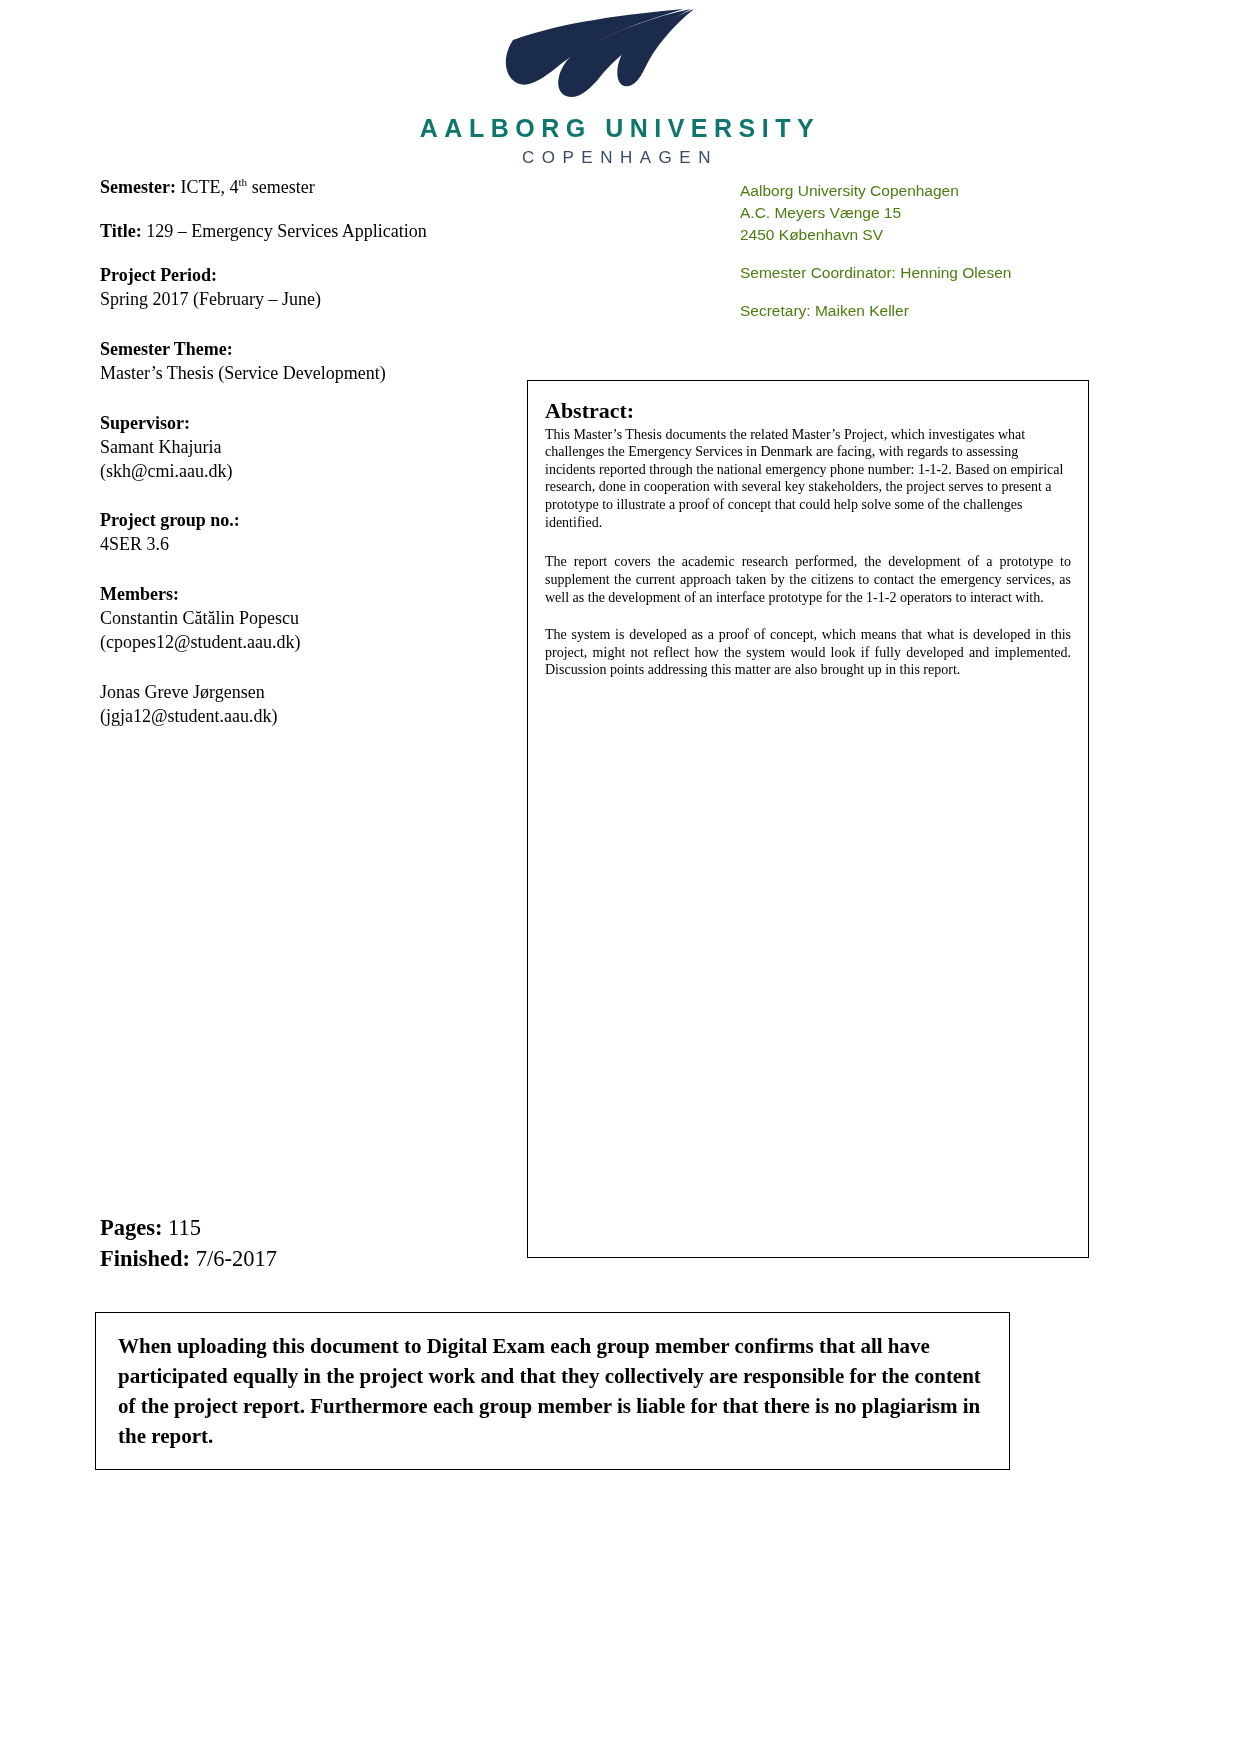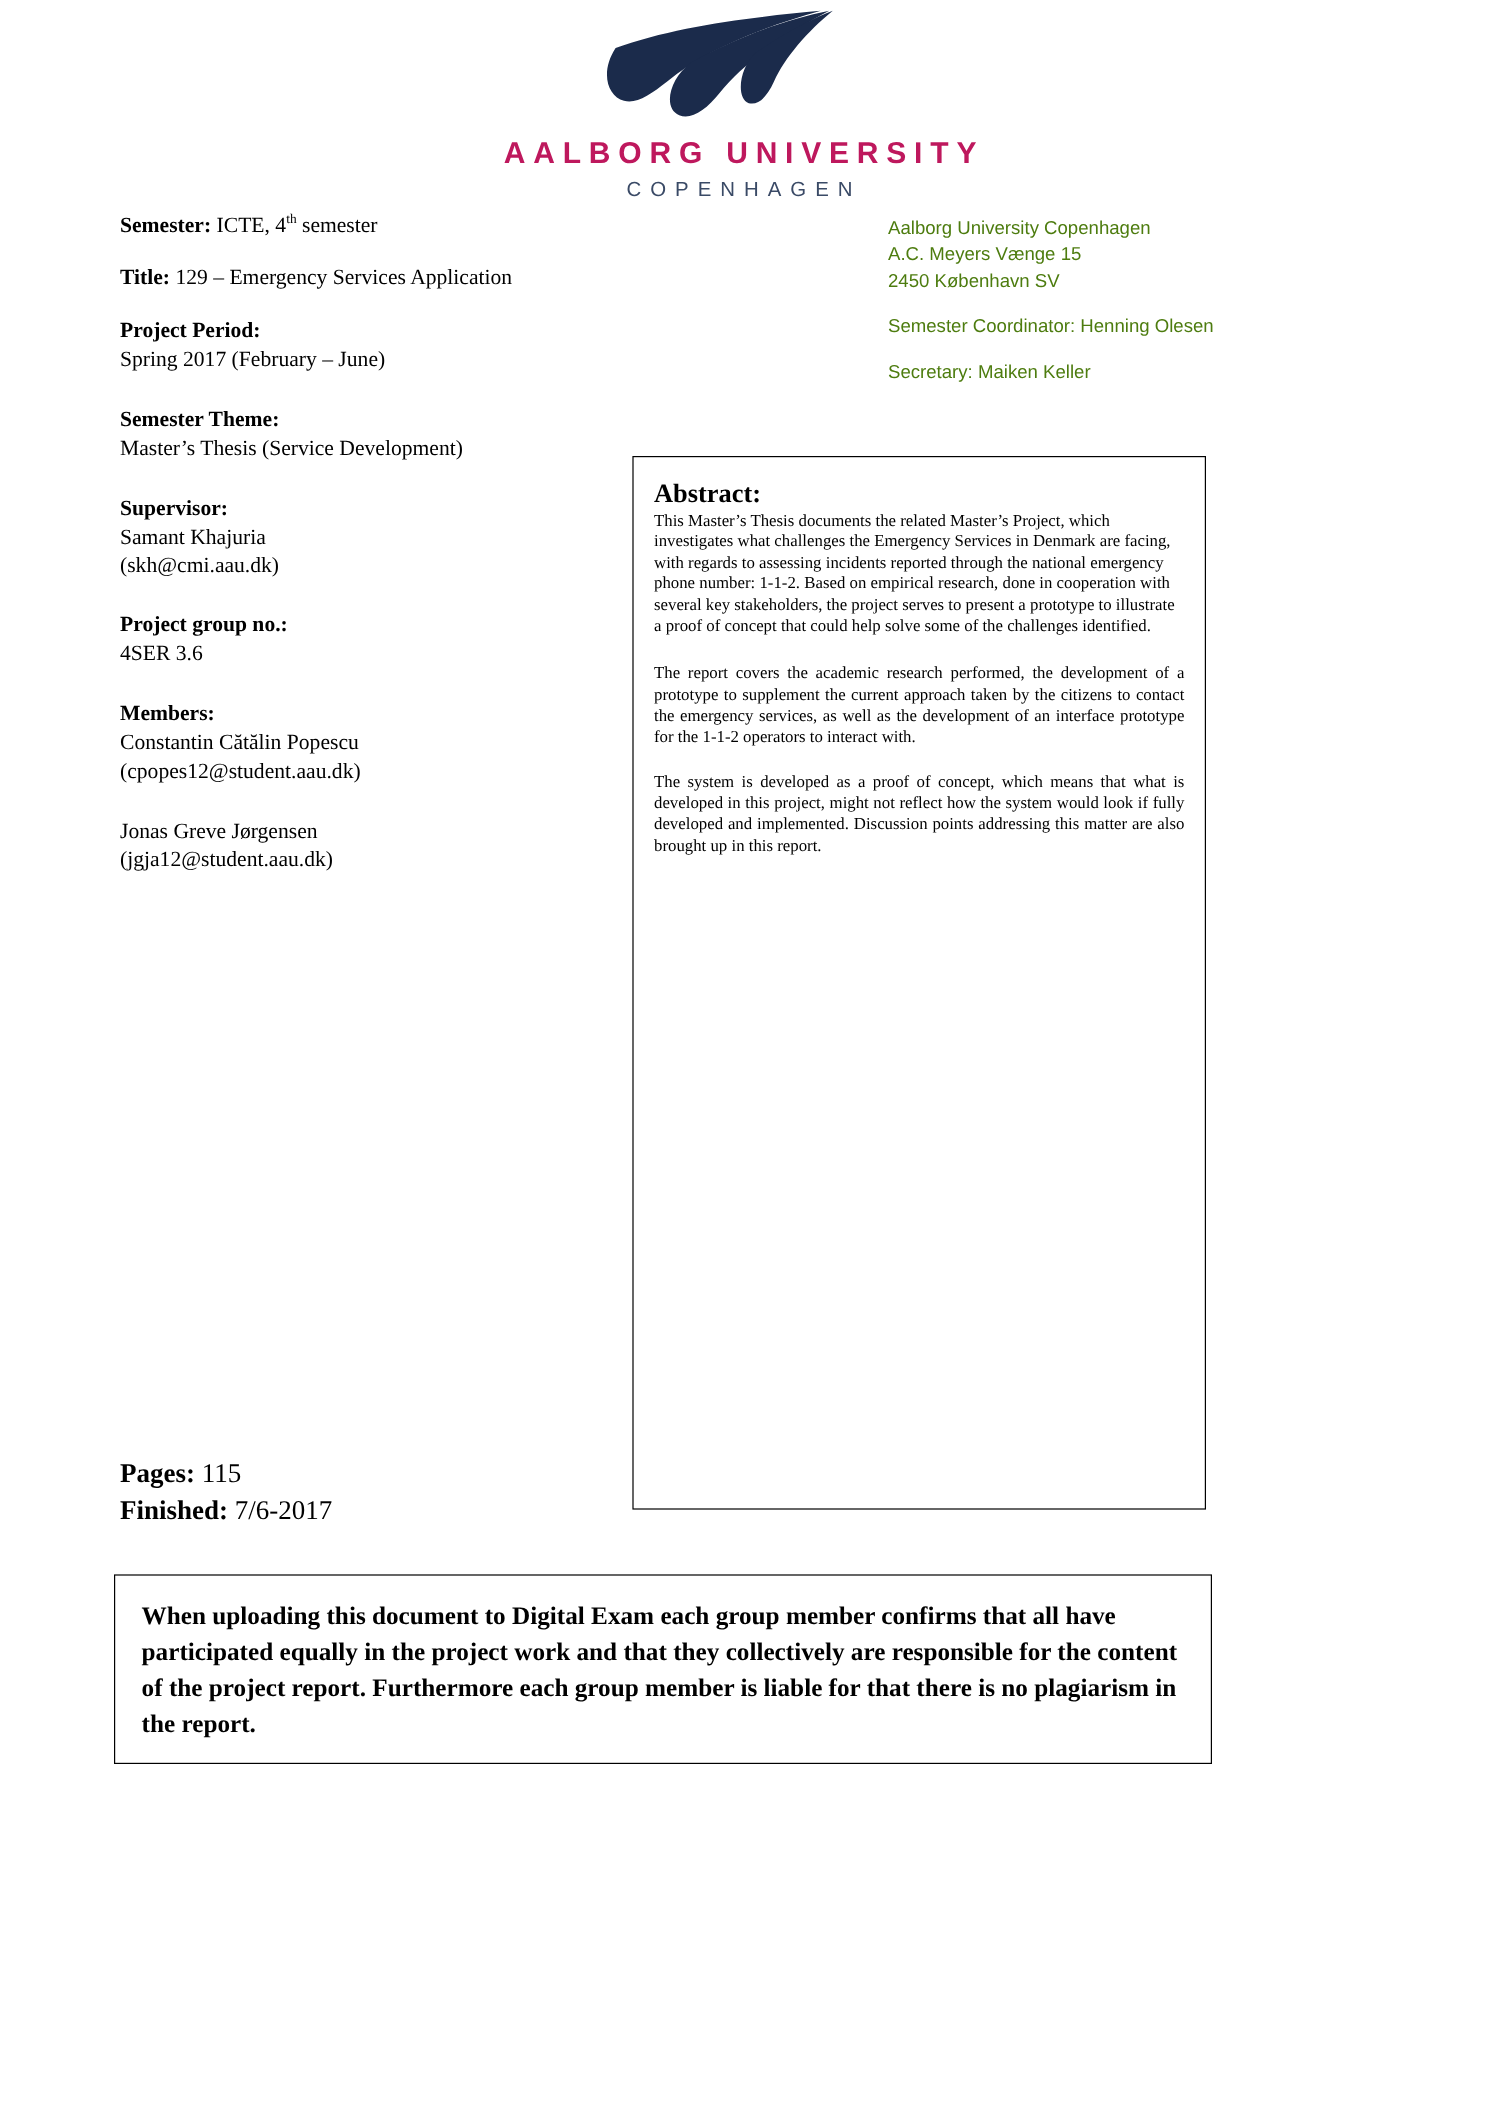--- a/index.html
+++ b/index.html
@@ -27,21 +27,21 @@
   }
   .logo-mark {
     display: block;
     margin: 0 auto;
   }
   .logo-word {
     font-family: "Liberation Sans", "DejaVu Sans", sans-serif;
     font-weight: bold;
     font-size: 25px;
     letter-spacing: 6.5px;
-    color: #be185d;
+    color: #0f766e;
     margin-top: 2px;
     line-height: 1.1;
   }
   .logo-sub {
     font-family: "Liberation Sans", "DejaVu Sans", sans-serif;
     font-weight: normal;
     font-size: 17px;
     letter-spacing: 7.5px;
     color: #3a4a66;
     margin-top: 6px;
@@ -83,21 +83,21 @@
     color: #4d7c0f;
   }
   .addr p { margin: 0 0 16px 0; }
   .addr p:last-child { margin-bottom: 0; }
 
   
   .abstract-box {
     position: absolute;
     left: 527px;
     top: 380px;
-    width: 478px;
+    width: 562px;
     height: 878px;
     border: 1.6px solid #000000;
     box-sizing: border-box;
     padding: 16px 17px 10px 17px;
   }
   .abstract-title {
     font-size: 22px;
     font-weight: bold;
     line-height: 1.25;
     margin: 0 0 1px 0;

